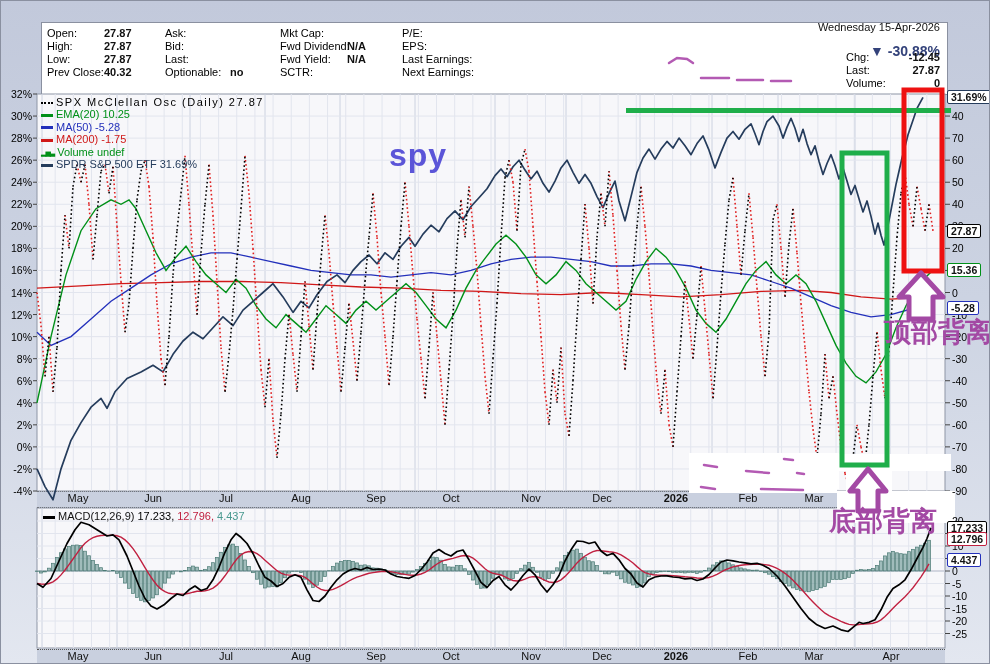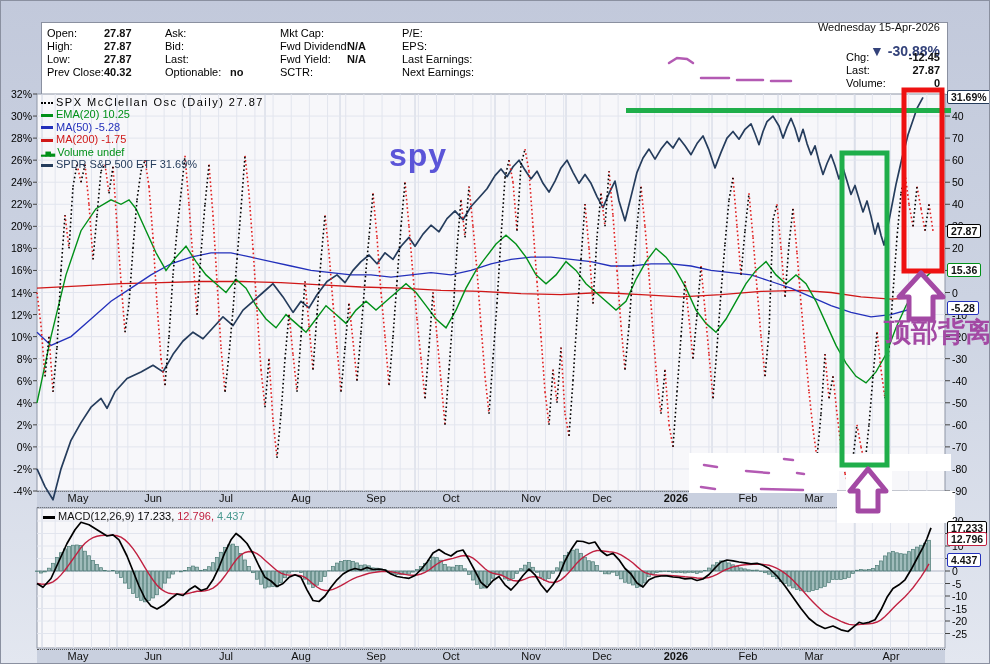--- a/index.html
+++ b/index.html
@@ -618,19 +618,20 @@
       <div class="lg-row" style="left: 40px; top: 132.2px;"><span class="sw" style="width: 12px; height: 3px; background: rgb(208, 24, 24);"></span><span style="color: rgb(208, 24, 24);">MA(200) -1.75</span></div>
       <div class="lg-row" style="left: 40px; top: 144.6px;"><span class="sw" style="font-size: 7px; color: rgb(0, 144, 24); letter-spacing: -1px;">▂▅▃</span><span style="color: rgb(0, 144, 24);">Volume undef</span></div>
       <div class="lg-row" style="left: 40px; top: 157px;"><span class="sw" style="width: 12px; height: 3px; background: rgb(37, 60, 92);"></span><span style="color: rgb(37, 60, 92);">SPDR S&amp;P 500 ETF 31.69%</span></div>
     </div>
   <div id="legend-macd">
       <div class="lg-row" style="left: 42px; top: 509px;"><span class="sw" style="width: 12px; height: 3px; background: rgb(0, 0, 0);"></span><span>MACD(12,26,9) </span><span style="color: rgb(0, 0, 0);">17.233, </span><span style="color: rgb(192, 32, 64);">12.796, </span><span style="color: rgb(74, 154, 144);">4.437</span></div>
     </div>
 
   <div id="spy-note">spy</div>
   <div id="topdiv-note">顶部背离</div>
+  <div id="botdiv-note">底部背离</div>
 <div class="q-lbl" style="left: 845px; top: 50px;">Chg:</div>
     <div class="q-val" style="right: 49px; top: 50px; text-align: right; width: 60px;">-12.45</div>
     <div class="q-lbl" style="left: 845px; top: 63px;">Last:</div>
     <div class="q-val" style="right: 49px; top: 63px; text-align: right; width: 60px;">27.87</div>
     <div class="q-lbl" style="left: 845px; top: 76px;">Volume:</div>
     <div class="q-val" style="right: 49px; top: 76px; text-align: right; width: 60px;">0</div>
   </div>
 
 </body></html>

